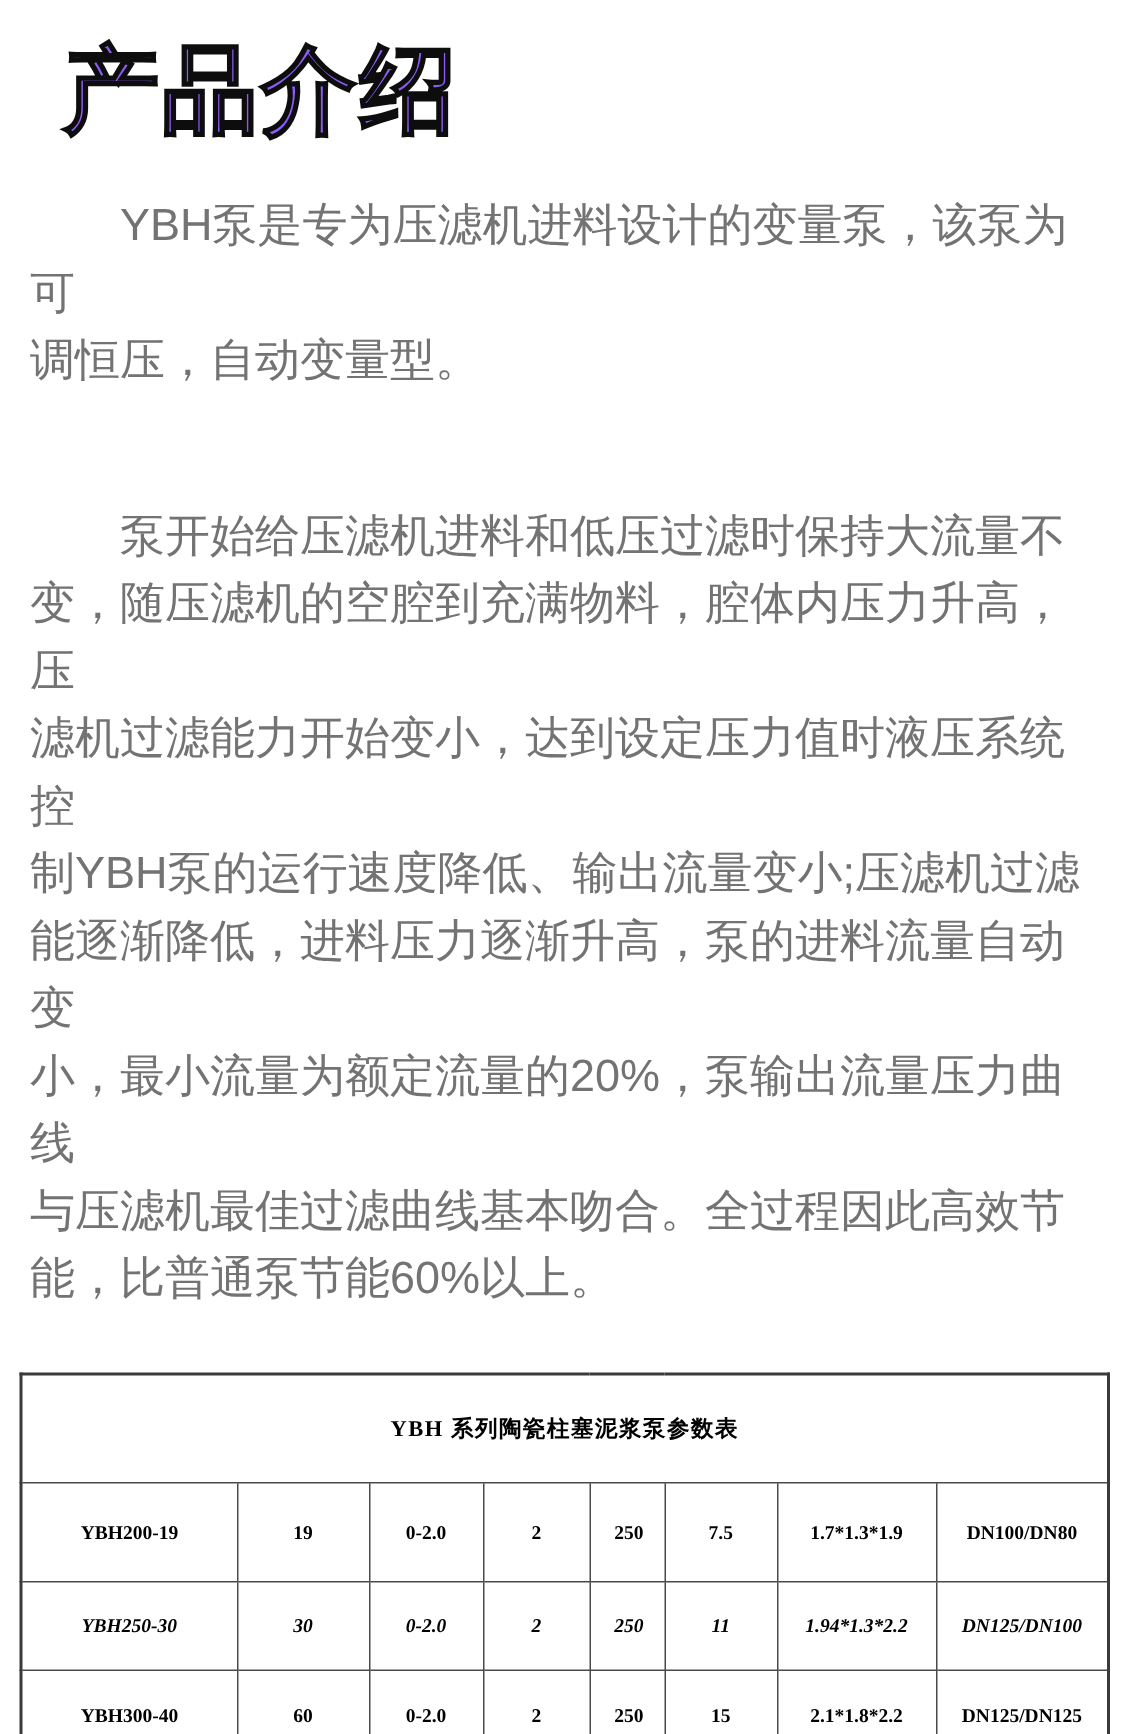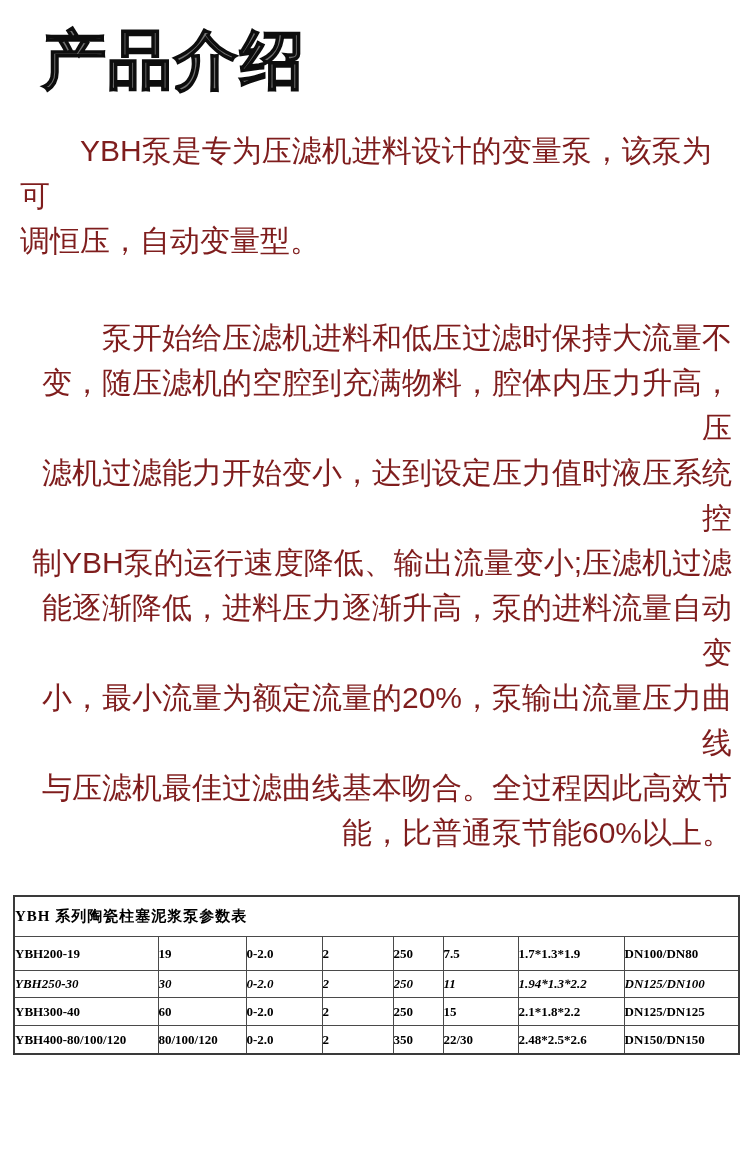--- a/index.html
+++ b/index.html
@@ -11,50 +11,50 @@
     overflow: hidden;
     font-family: "Liberation Sans", sans-serif;
     color: #000000;
   }
   .page-title {
     margin: 24px 0 0 42px;
     font-size: 64px;
     line-height: 72px;
     font-weight: 900;
     letter-spacing: 2px;
-    color: #737373;
+    color: #8b5cf6;
     -webkit-text-stroke: 1.5px #0d0d0d;
   }
   .para {
     margin: 0 0 0 20px;
     width: 712px;
     font-size: 30px;
     line-height: 45px;
-    color: #7f1d1d;
+    color: #737373;
     white-space: pre-line;
     text-indent: 2em;
   }
   .intro { margin-top: 32px; }
-  .descr { margin-top: 52px; text-align: right; }
+  .descr { margin-top: 72px; }
   .spec-table {
     margin: 40px 0 0 13px;
     width: 725px;
     border-collapse: collapse;
     table-layout: fixed;
     border: 2px solid #3a3a3a;
     font-family: "Liberation Serif", serif;
     font-weight: bold;
     color: #000000;
   }
   .spec-table td, .spec-table th {
     border: 1px solid #4a4a4a;
-    text-align: left;
+    text-align: center;
     vertical-align: middle;
     white-space: pre-line;
-    padding: 0;
+    padding: 16px;
     overflow: hidden;
   }
   .spec-table .title-row td { height: 39px; font-size: 15px; letter-spacing: 1px; }
   .spec-table thead th { height: 56px; font-size: 13px; line-height: 18px; font-weight: bold; }
   .spec-table tbody td { font-size: 13px; }
   .spec-table tbody tr:nth-child(1) td { height: 33px; }
   .spec-table tbody tr:nth-child(2) td { height: 26px; font-style: italic; }
   .spec-table tbody tr:nth-child(3) td { height: 27px; }
   .spec-table tbody tr:nth-child(4) td { height: 27px; }
   .spec-table tbody tr:nth-child(5) td { height: 34px; }

